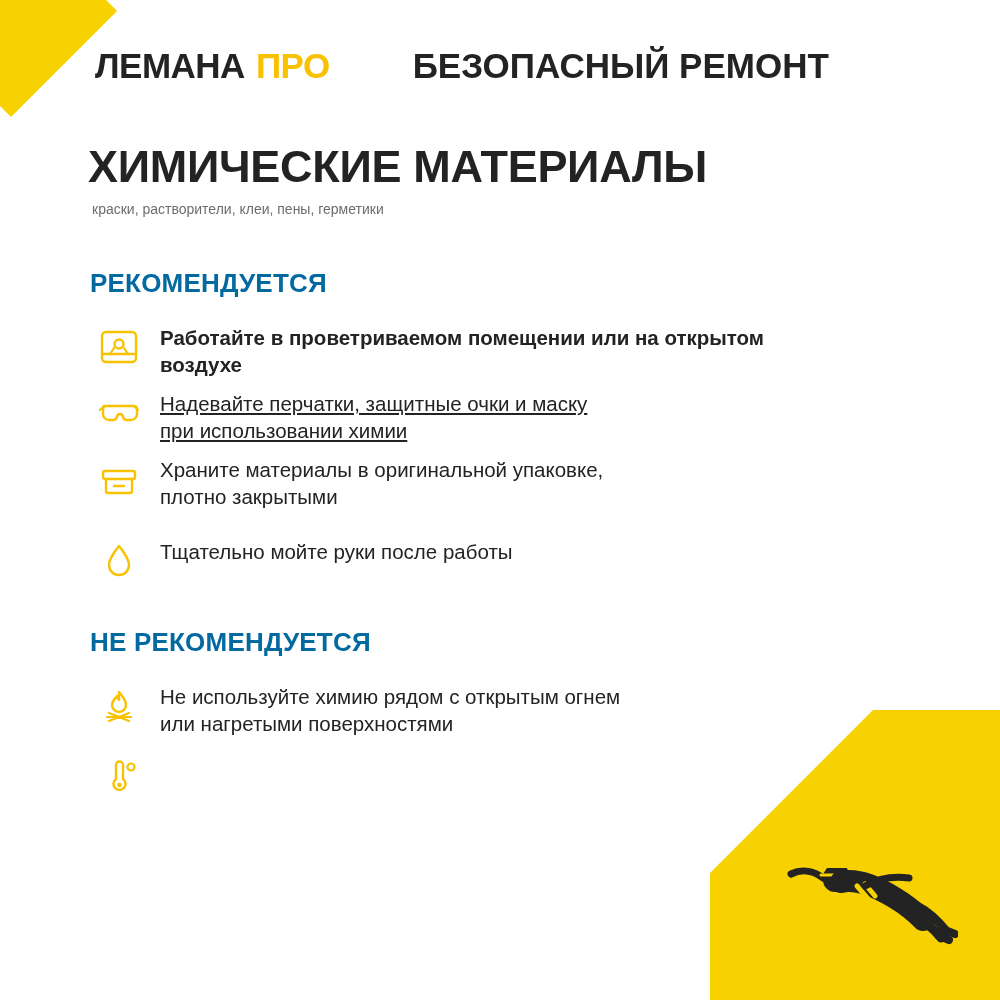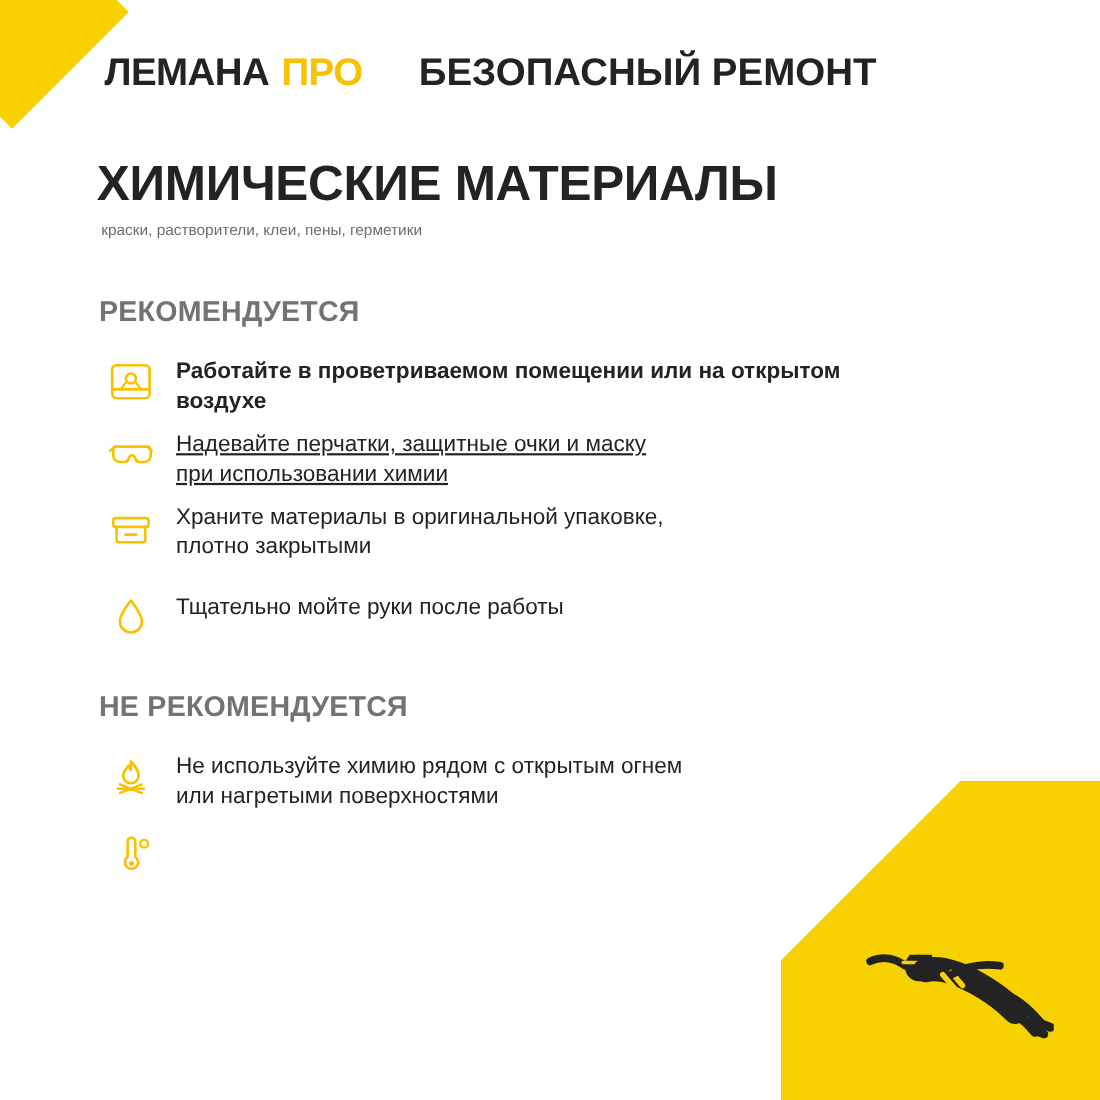--- a/index.html
+++ b/index.html
@@ -60,21 +60,21 @@
     display: flex;
     align-items: baseline;
     gap: 11px;
     font-weight: bold;
     font-size: 35px;
     letter-spacing: -0.5px;
   }
   .logo-main { color: #232323; }
   .logo-pro  { color: #f8c200; }
   .header-title {
-    margin-left: 51px;
+    margin-left: 83px;
     font-weight: bold;
     font-size: 35px;
     letter-spacing: 0px;
     color: #232323;
     white-space: nowrap;
   }
 
   
   .title-block {
     position: absolute;
@@ -102,21 +102,21 @@
     position: absolute;
     left: 88px;
     right: 55px;
   }
   .section-rec    { top: 268px; }
   .section-notrec { top: 627px; }
 
   .section-title {
     font-size: 26px;
     font-weight: bold;
-    color: #737373;
+    color: #0369a1;
     letter-spacing: 0.2px;
     margin: 0 0 22px 2px;
   }
 
   .items { display: block; }
 
   .item {
     display: flex;
     align-items: flex-start;
     margin-bottom: 12px;

